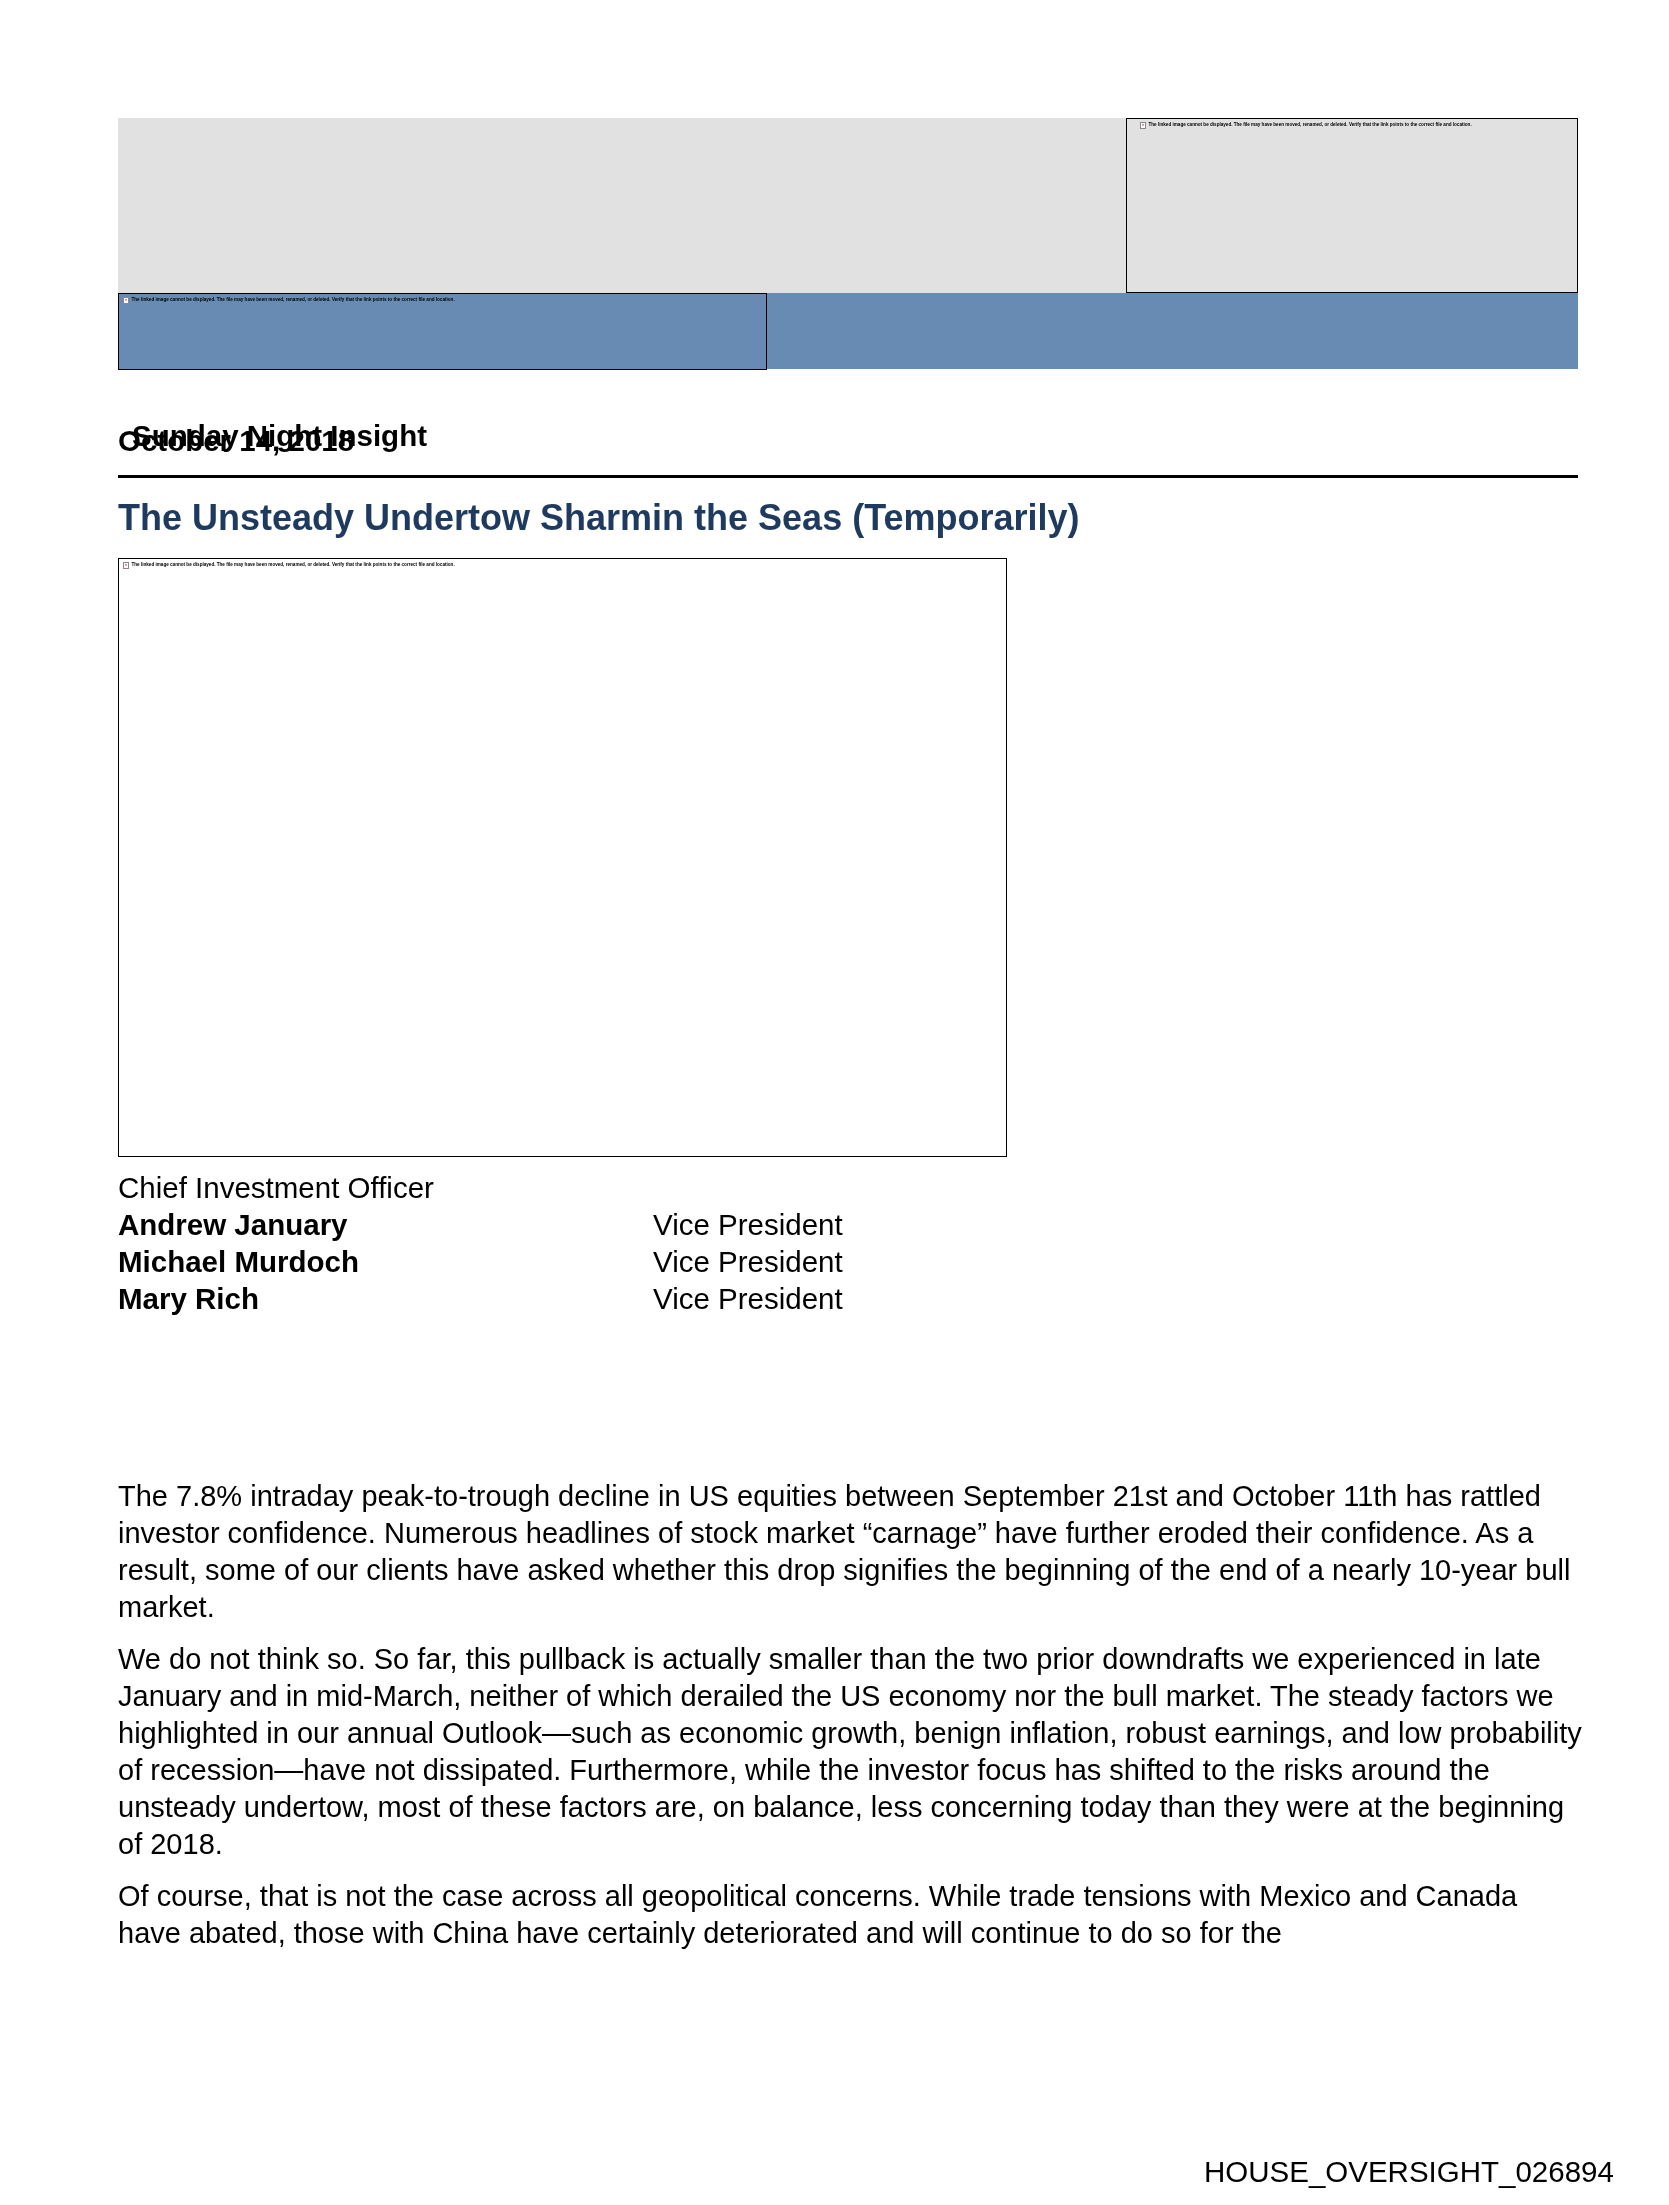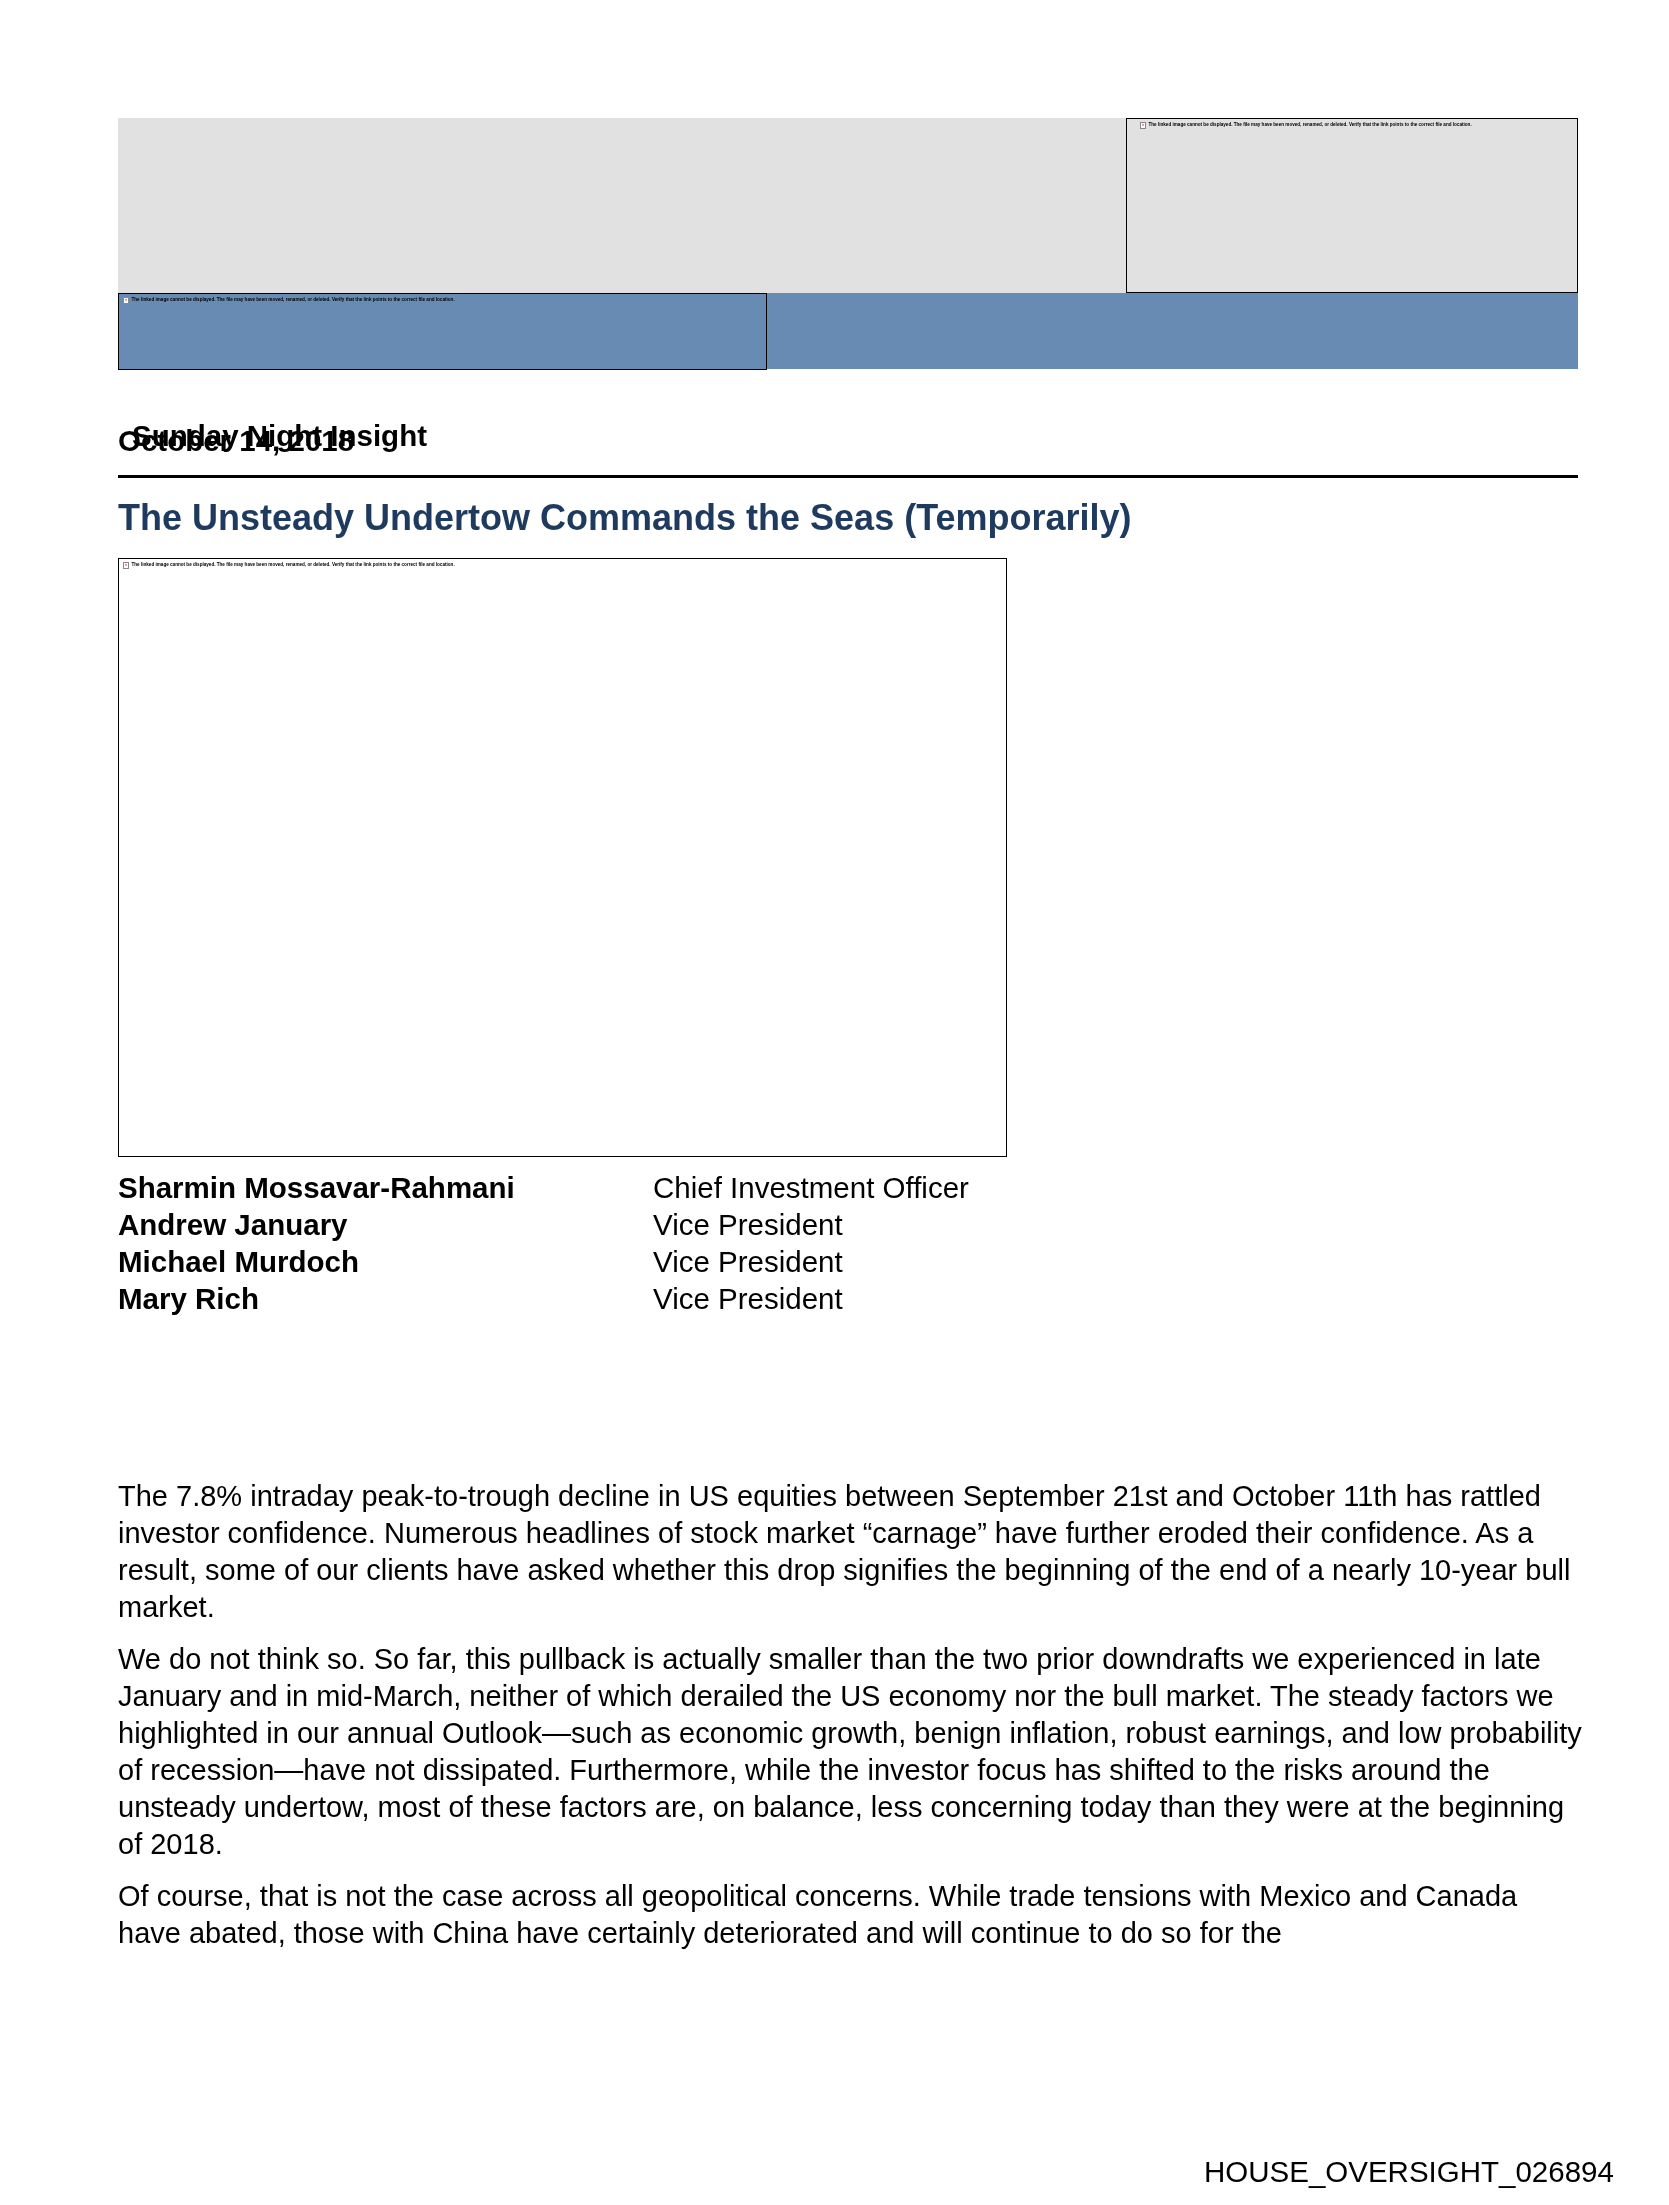--- a/index.html
+++ b/index.html
@@ -61,31 +61,30 @@
 <div id="hdr-left-box" class="abs"></div>
 <div id="hdr-left-broken" class="abs broken">
   <span class="bicon">×</span>
   <span>The linked image cannot be displayed.  The file may have been moved, renamed, or deleted. Verify that the link points to the correct file and location.</span>
 </div>
 
 <div id="pub-name" class="abs">Sunday Night Insight</div>
 <div id="pub-date" class="abs">October 14, 2018</div>
 <div id="rule" class="abs"></div>
 
-<h1 id="title" class="abs" style="margin:0;">The Unsteady Undertow Commands the Seas (Temporarily)</h1>
+<h1 id="title" class="abs" style="margin:0;">The Unsteady Undertow Sharmin the Seas (Temporarily)</h1>
 
 <div id="main-image" class="abs"></div>
 <div id="main-broken" class="abs broken">
   <span class="bicon">×</span>
   <span>The linked image cannot be displayed.  The file may have been moved, renamed, or deleted. Verify that the link points to the correct file and location.</span>
 </div>
 
 <div id="authors" class="abs">
   <div class="author-row">
-    <span class="author-name">Sharmin Mossavar-Rahmani</span>
     <span class="author-role">Chief Investment Officer</span>
   </div>
   <div class="author-row">
     <span class="author-name">Andrew January</span>
     <span class="author-role">Vice President</span>
   </div>
   <div class="author-row">
     <span class="author-name">Michael Murdoch</span>
     <span class="author-role">Vice President</span>
   </div>

